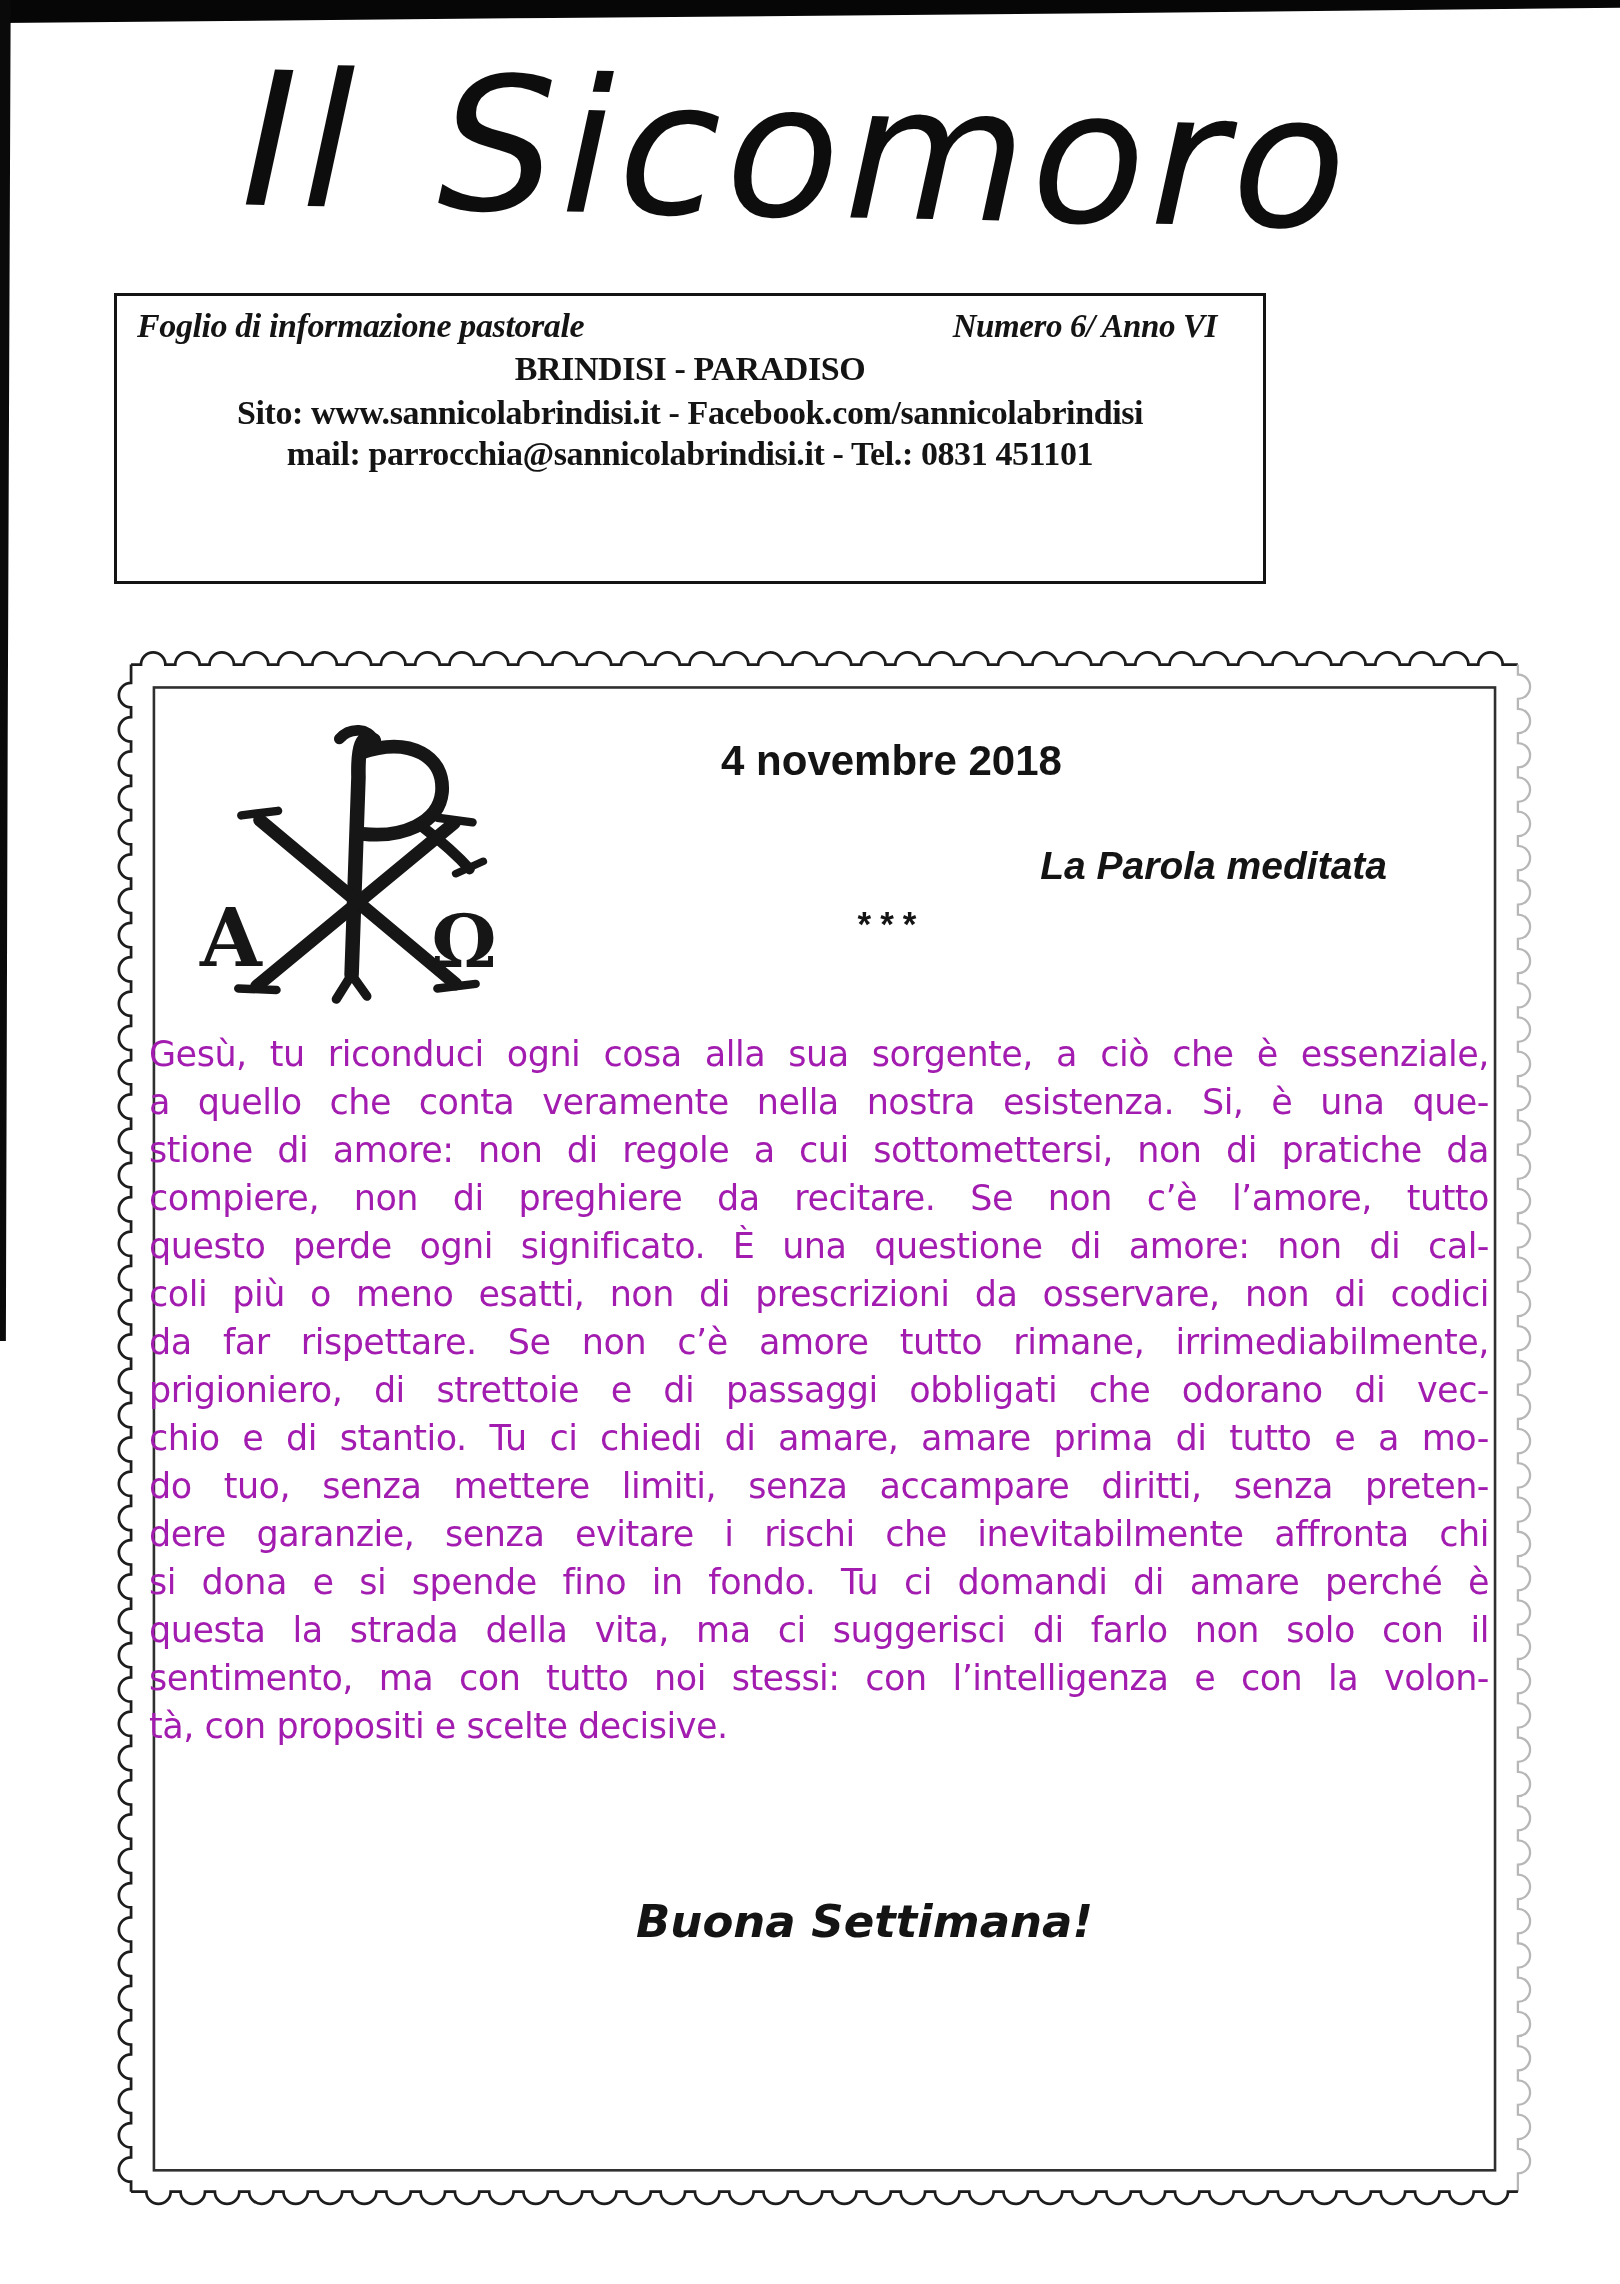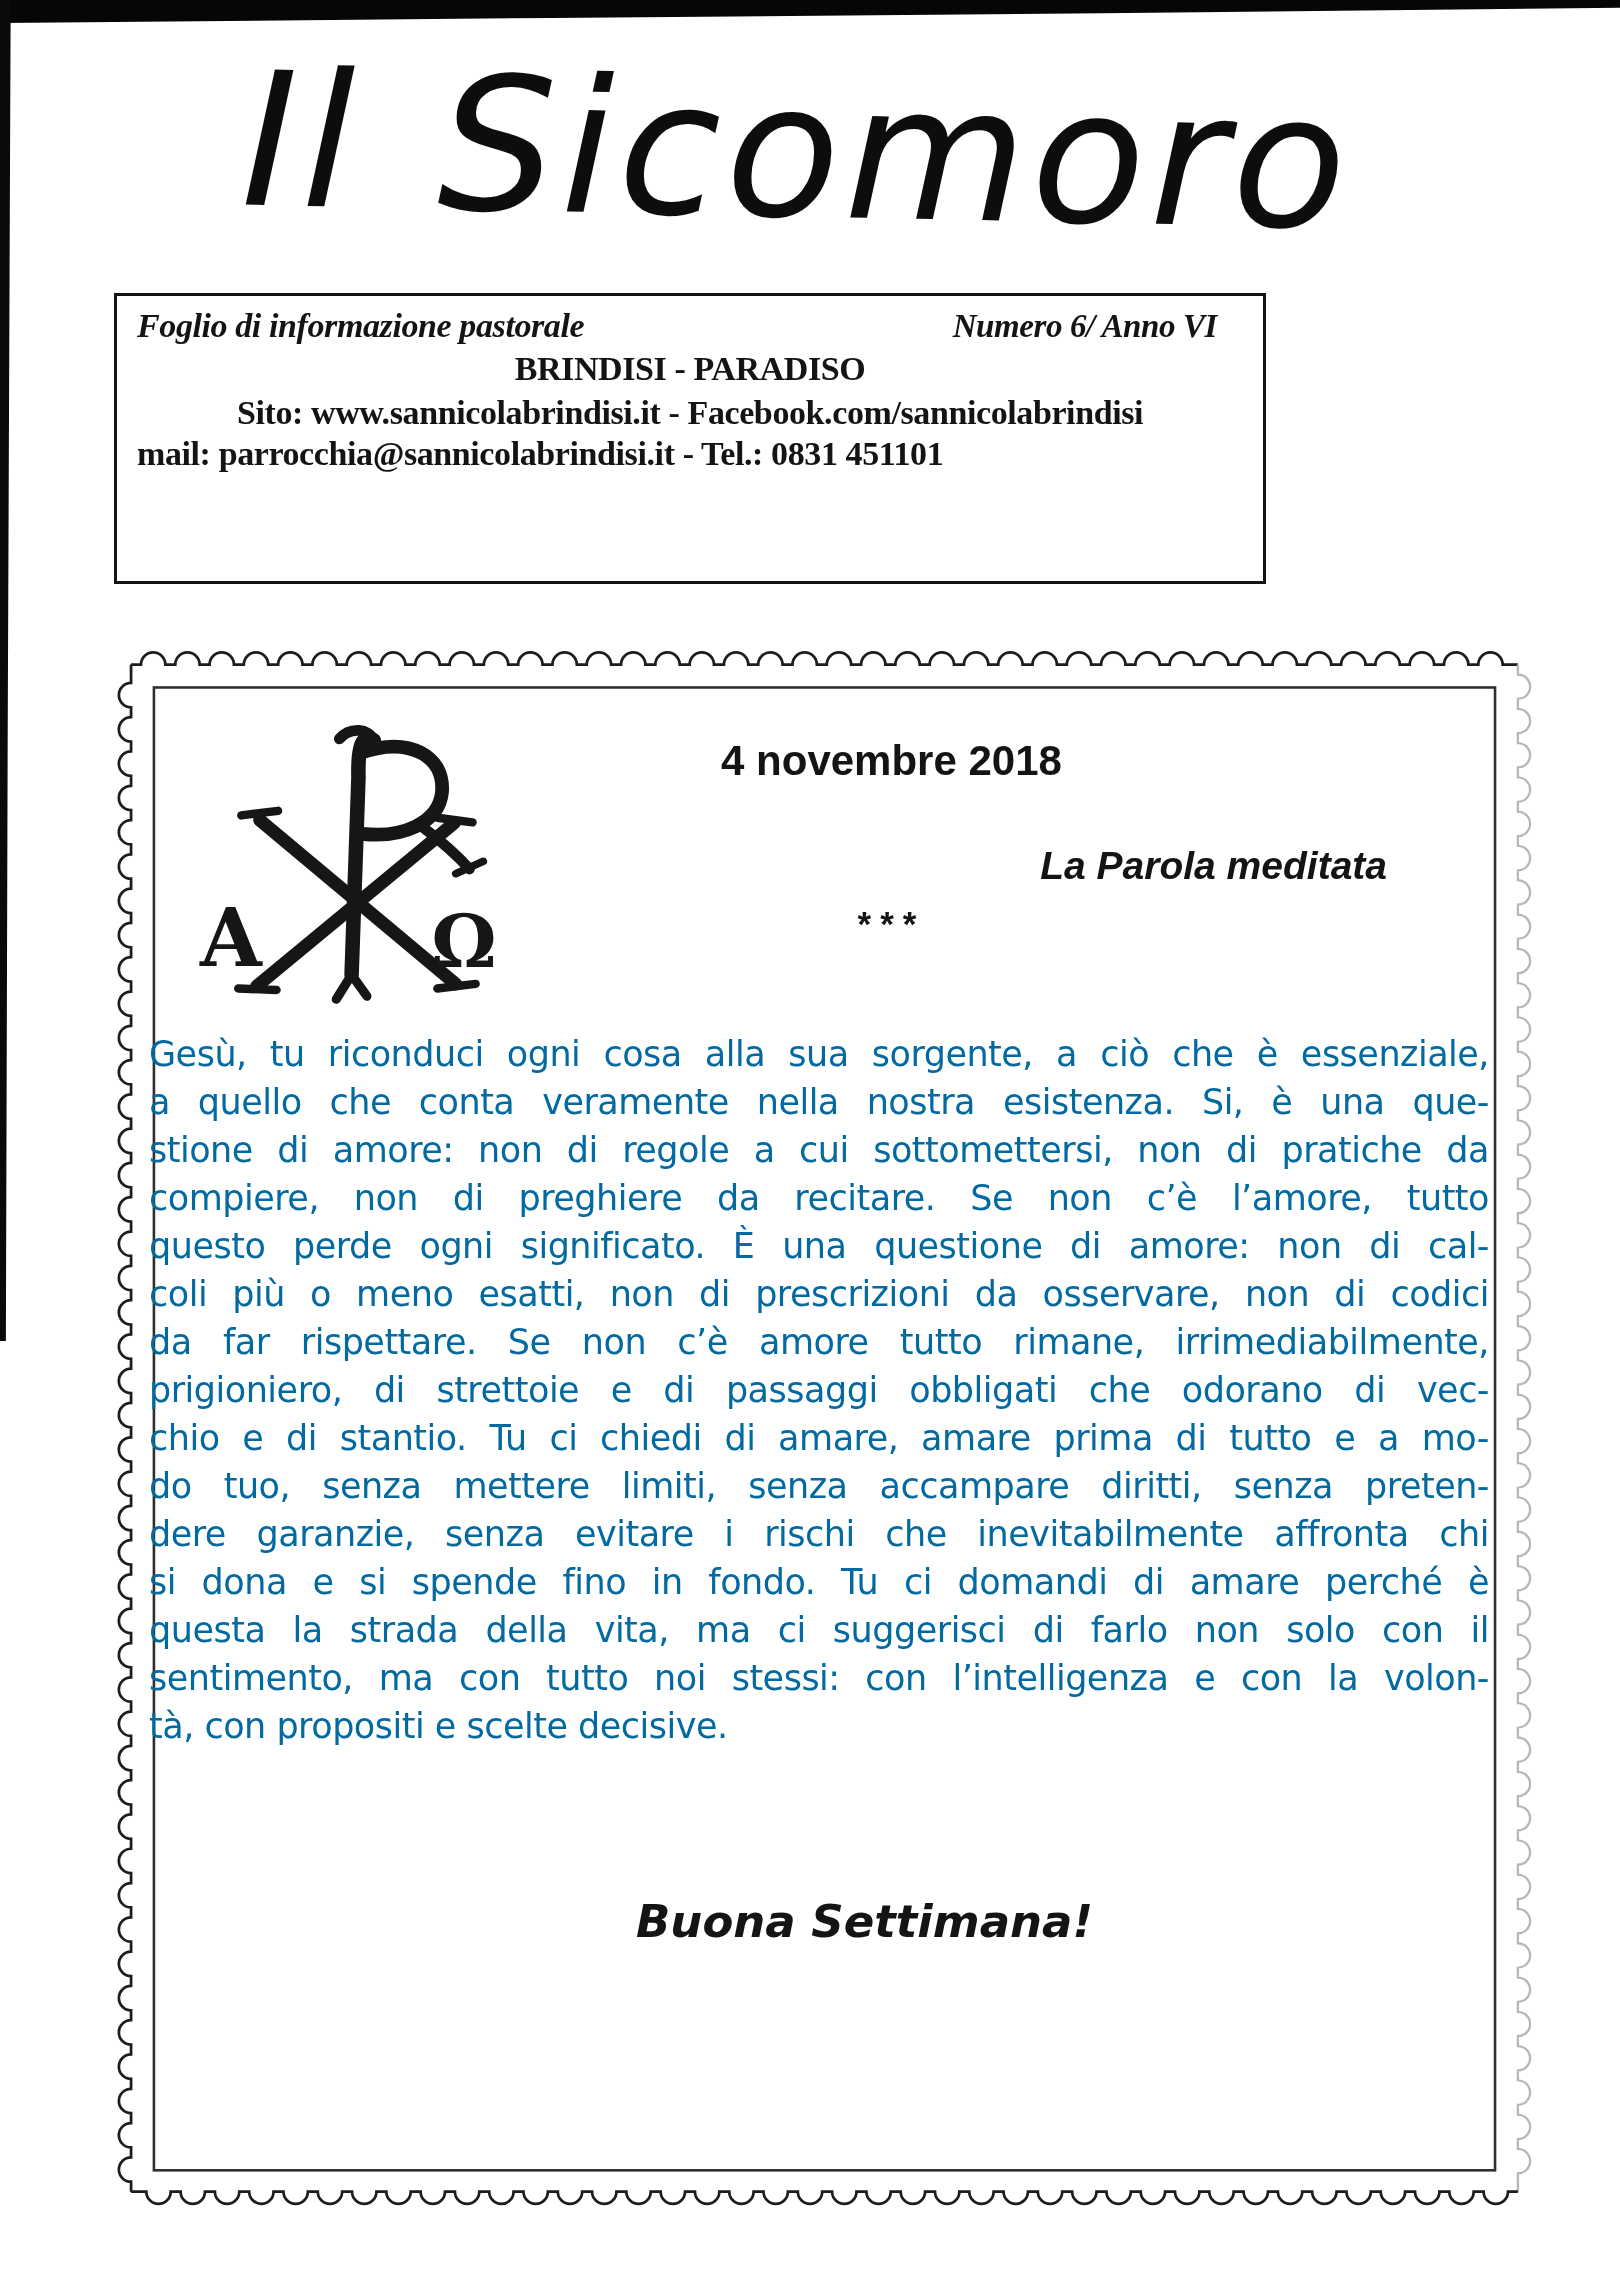--- a/index.html
+++ b/index.html
@@ -57,21 +57,21 @@
     text-align:center; font-weight:700; font-size:43px; line-height:49px;
     margin-top:1.5px; letter-spacing:0px;
   }
   .mast-location {
     text-align:center; font-weight:600; font-size:34px; line-height:40px; margin-top:1.5px;
   }
   .mast-site {
     text-align:center; font-weight:700; font-size:34px; line-height:41px; margin-top:3px;
   }
   .mast-contact {
-    text-align:left; font-weight:600; font-size:34px; line-height:41px;
+    text-align:center; font-weight:600; font-size:34px; line-height:41px;
   }
 
   
   svg.stamp { left:0; top:0; width:1620px; height:2284px; }
 
   
   svg.chirho { left:180px; top:722px; width:360px; height:291px; }
 
   
   .head-col {
@@ -82,21 +82,21 @@
   .b-date { font-size:42px; font-weight:700; line-height:49px; }
   .b-liturgical { font-size:35px; font-weight:400; line-height:44px; margin-top:6.1px; letter-spacing:-0.8px; }
   .b-section { font-size:39px; font-weight:700; font-style:italic; line-height:46px; margin-top:58px;text-align:right; }
   .b-stars { font-size:35px; font-weight:700; letter-spacing:9.1px; margin-top:15.2px; }
 
   
   .meditation {
     left:149px; top:1030px; width:1340px;
     font-size:35px; line-height:48px;
     letter-spacing:-0.5px;
-    color:#0369a1;
+    color:#a21caf;
   }
   .med-line { text-align:justify; text-align-last:justify; white-space:normal; }
   .med-line.last { text-align-last:left; }
 
   .closing {
     left:396px; top:1895px; width:937px;
     text-align:center;
     font-size:45px; font-weight:700; font-style:italic;
     letter-spacing:0px;
   }

